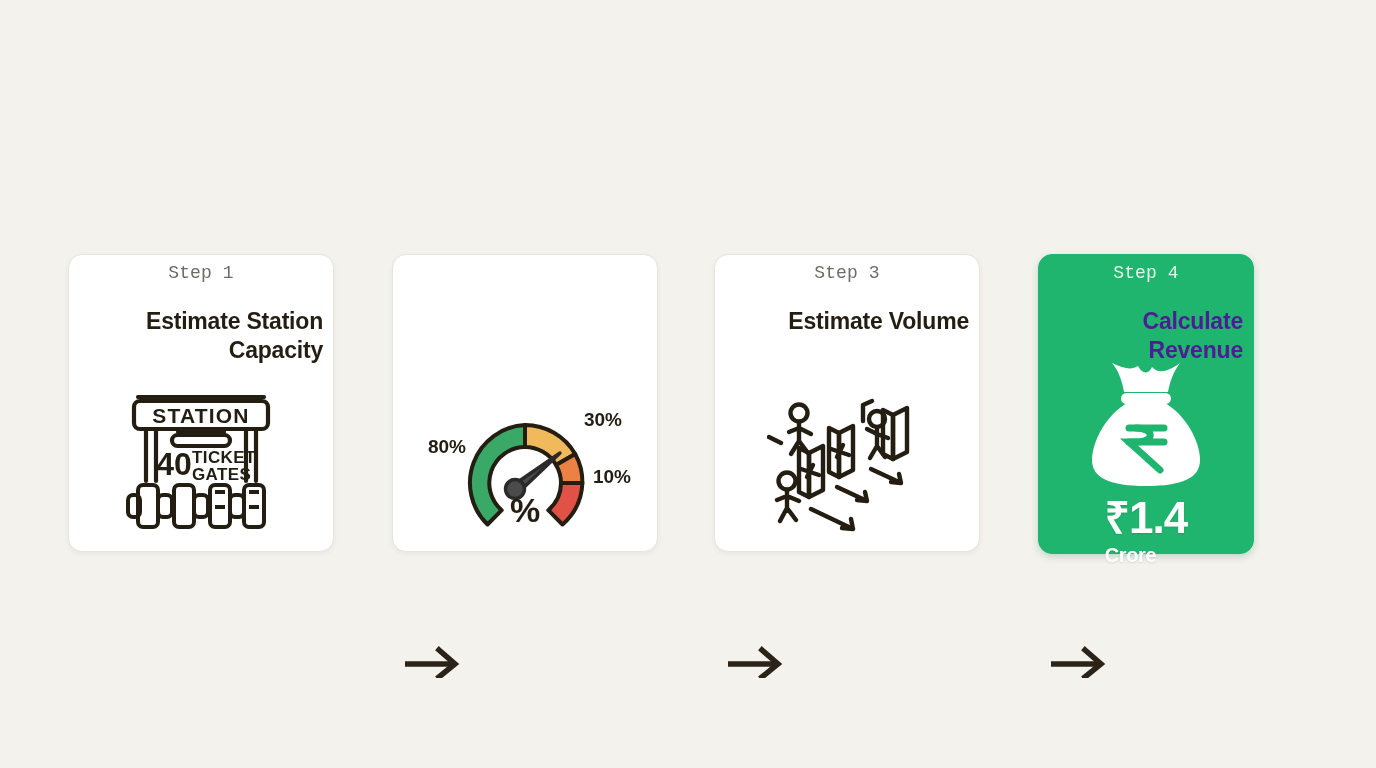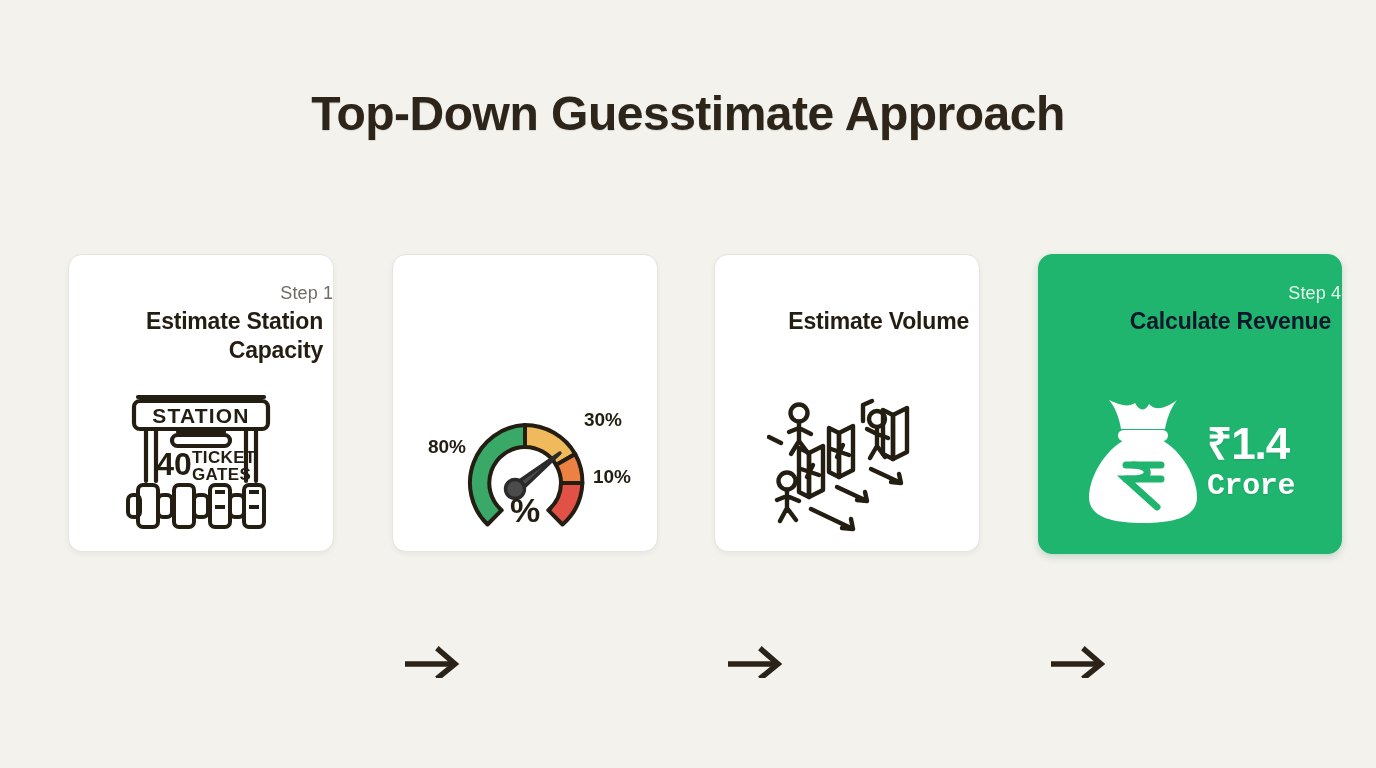--- a/index.html
+++ b/index.html
@@ -52,50 +52,51 @@
     border: 1px solid #e6e4de;
     border-radius: 14px;
     box-shadow: 0 2px 5px rgba(60,55,40,0.06);
     box-sizing: border-box;
   }
   .card.c1 { left: 0px; }
   .card.c2 { left: 324px; }
   .card.c3 { left: 646px; }
   .card.c4 {
     left: 970px;
-    width: 304px;
+    width: 216px;
     height: 300px;
     background: #1fb56e;
     border: 1px solid #1fb56e;
     box-shadow: 0 3px 7px rgba(25,120,75,0.22);
   }
 
   .step-label {
     position: absolute;
     left: 0; right: 0;
-    top: 28px;
-    text-align: right;
+    top: 8px;
+    text-align: center;
     font-size: 18px;
     color: #6f6c66;
     letter-spacing: 0.1px;
+    font-family: Liberation Mono, monospace;
   }
   .card.c4 .step-label { color: #e3f7ec; }
 
   .card-title {
     position: absolute;
     left: 10px; right: 10px;
     top: 52px;
     text-align: right;
     font-size: 23px;
     font-weight: bold;
     line-height: 1.27;
     color: #241d12;
     letter-spacing: -0.2px;
   }
-  .card.c4 .card-title { color: #0f172a; }
+  .card.c4 .card-title { color: #4c1d95; }
 
   .icon-area {
     position: absolute;
     left: 0; right: 0;
     top: 126px;
     height: 160px;
     display: flex;
     align-items: center;
     justify-content: center;
   }
@@ -110,48 +111,47 @@
   .arrow.a1 { left: 337px; }
   .arrow.a2 { left: 660px; }
   .arrow.a3 { left: 983px; }
 
   
   .revenue-row {
     display: flex;
     align-items: center;
     justify-content: center;
     gap: 6px;
+    flex-direction: column;
   }
   .revenue-text {
     display: flex;
     flex-direction: column;
     align-items: flex-start;
     color: #ffffff;
     line-height: 1.0;
     text-shadow: 0 1px 2px rgba(0,0,0,0.10);
   }
   .revenue-amount {
     font-size: 44px;
     font-weight: bold;
     letter-spacing: -1px;
   }
   .revenue-unit {
-    font-size: 30px;
+    font-size: 20px;
     font-weight: bold;
     margin-top: 5px;
     letter-spacing: -0.4px;
-    font-family: Liberation Mono, monospace;
   }
 </style>
 </head>
 <body>
 
 <div id="stage">
 
-  <div class="page-title">Top-Down Guesstimate Approach</div>
 
   <div class="cards">
 
     <div class="card c1">
       <div class="step-label">Step 1</div>
       <div class="card-title">Estimate Station Capacity</div>
       <div class="icon-area">
         <svg width="170" height="140" viewBox="0 0 170 140">
           <g fill="none" stroke="#241d12" stroke-width="4.2" stroke-linecap="round" stroke-linejoin="round">
 
@@ -214,20 +214,21 @@
           <text x="108" y="131" text-anchor="middle" font-family="'Liberation Sans', sans-serif" font-size="34" font-weight="bold" fill="#241d12">%</text>
 
           <text x="30" y="62" text-anchor="middle" font-family="'Liberation Sans', sans-serif" font-size="19" font-weight="bold" fill="#241d12">80%</text>
           <text x="186" y="35" text-anchor="middle" font-family="'Liberation Sans', sans-serif" font-size="19" font-weight="bold" fill="#241d12">30%</text>
           <text x="195" y="92" text-anchor="middle" font-family="'Liberation Sans', sans-serif" font-size="19" font-weight="bold" fill="#241d12">10%</text>
         </svg>
       </div>
     </div>
 
     <div class="card c3">
+      <div class="step-label">Step 3</div>
       <div class="card-title">Estimate Volume</div>
       <div class="icon-area">
         <svg width="160" height="148" viewBox="0 0 160 148">
           <g fill="none" stroke="#241d12" stroke-width="4.4" stroke-linecap="round" stroke-linejoin="round">
 
             <path d="M96 18 l0 16 M96 18 l9 -4"></path>
             <path d="M126 28 l14 -7 l0 44 l-14 7 Z"></path>
             <path d="M126 28 l-10 -5 l0 44 l10 5 Z"></path>
 
             <circle cx="110" cy="32" r="8"></circle>

